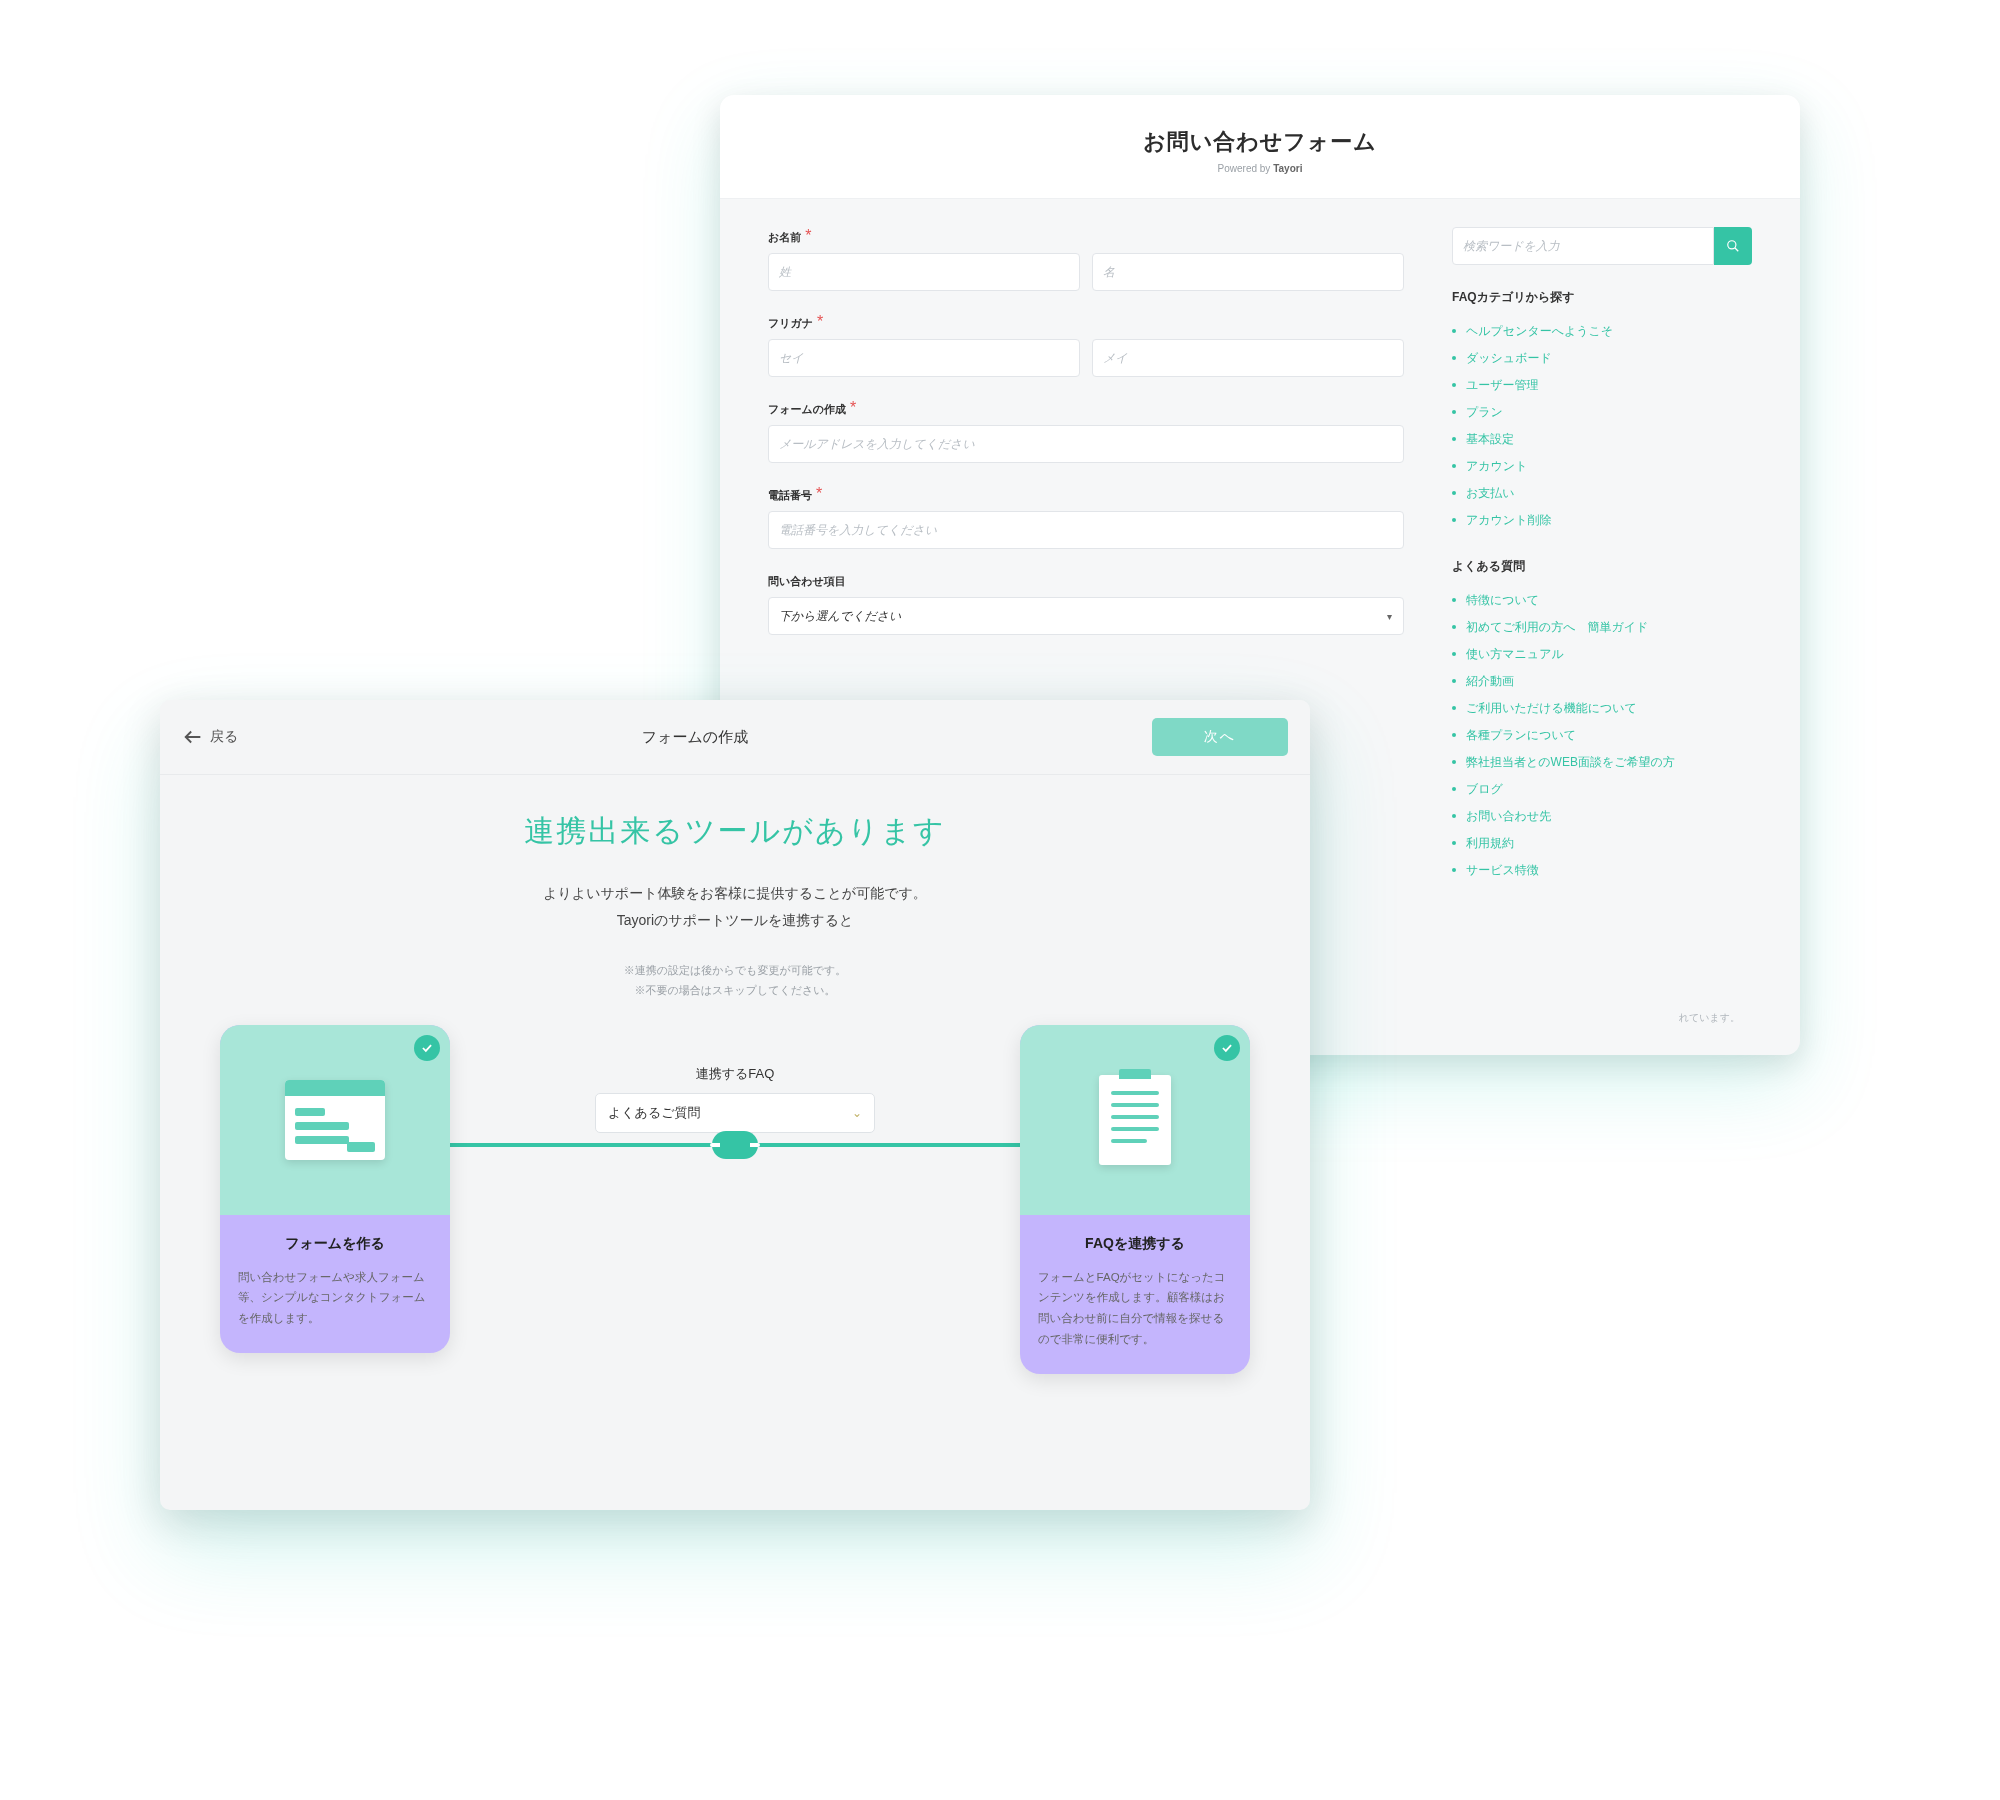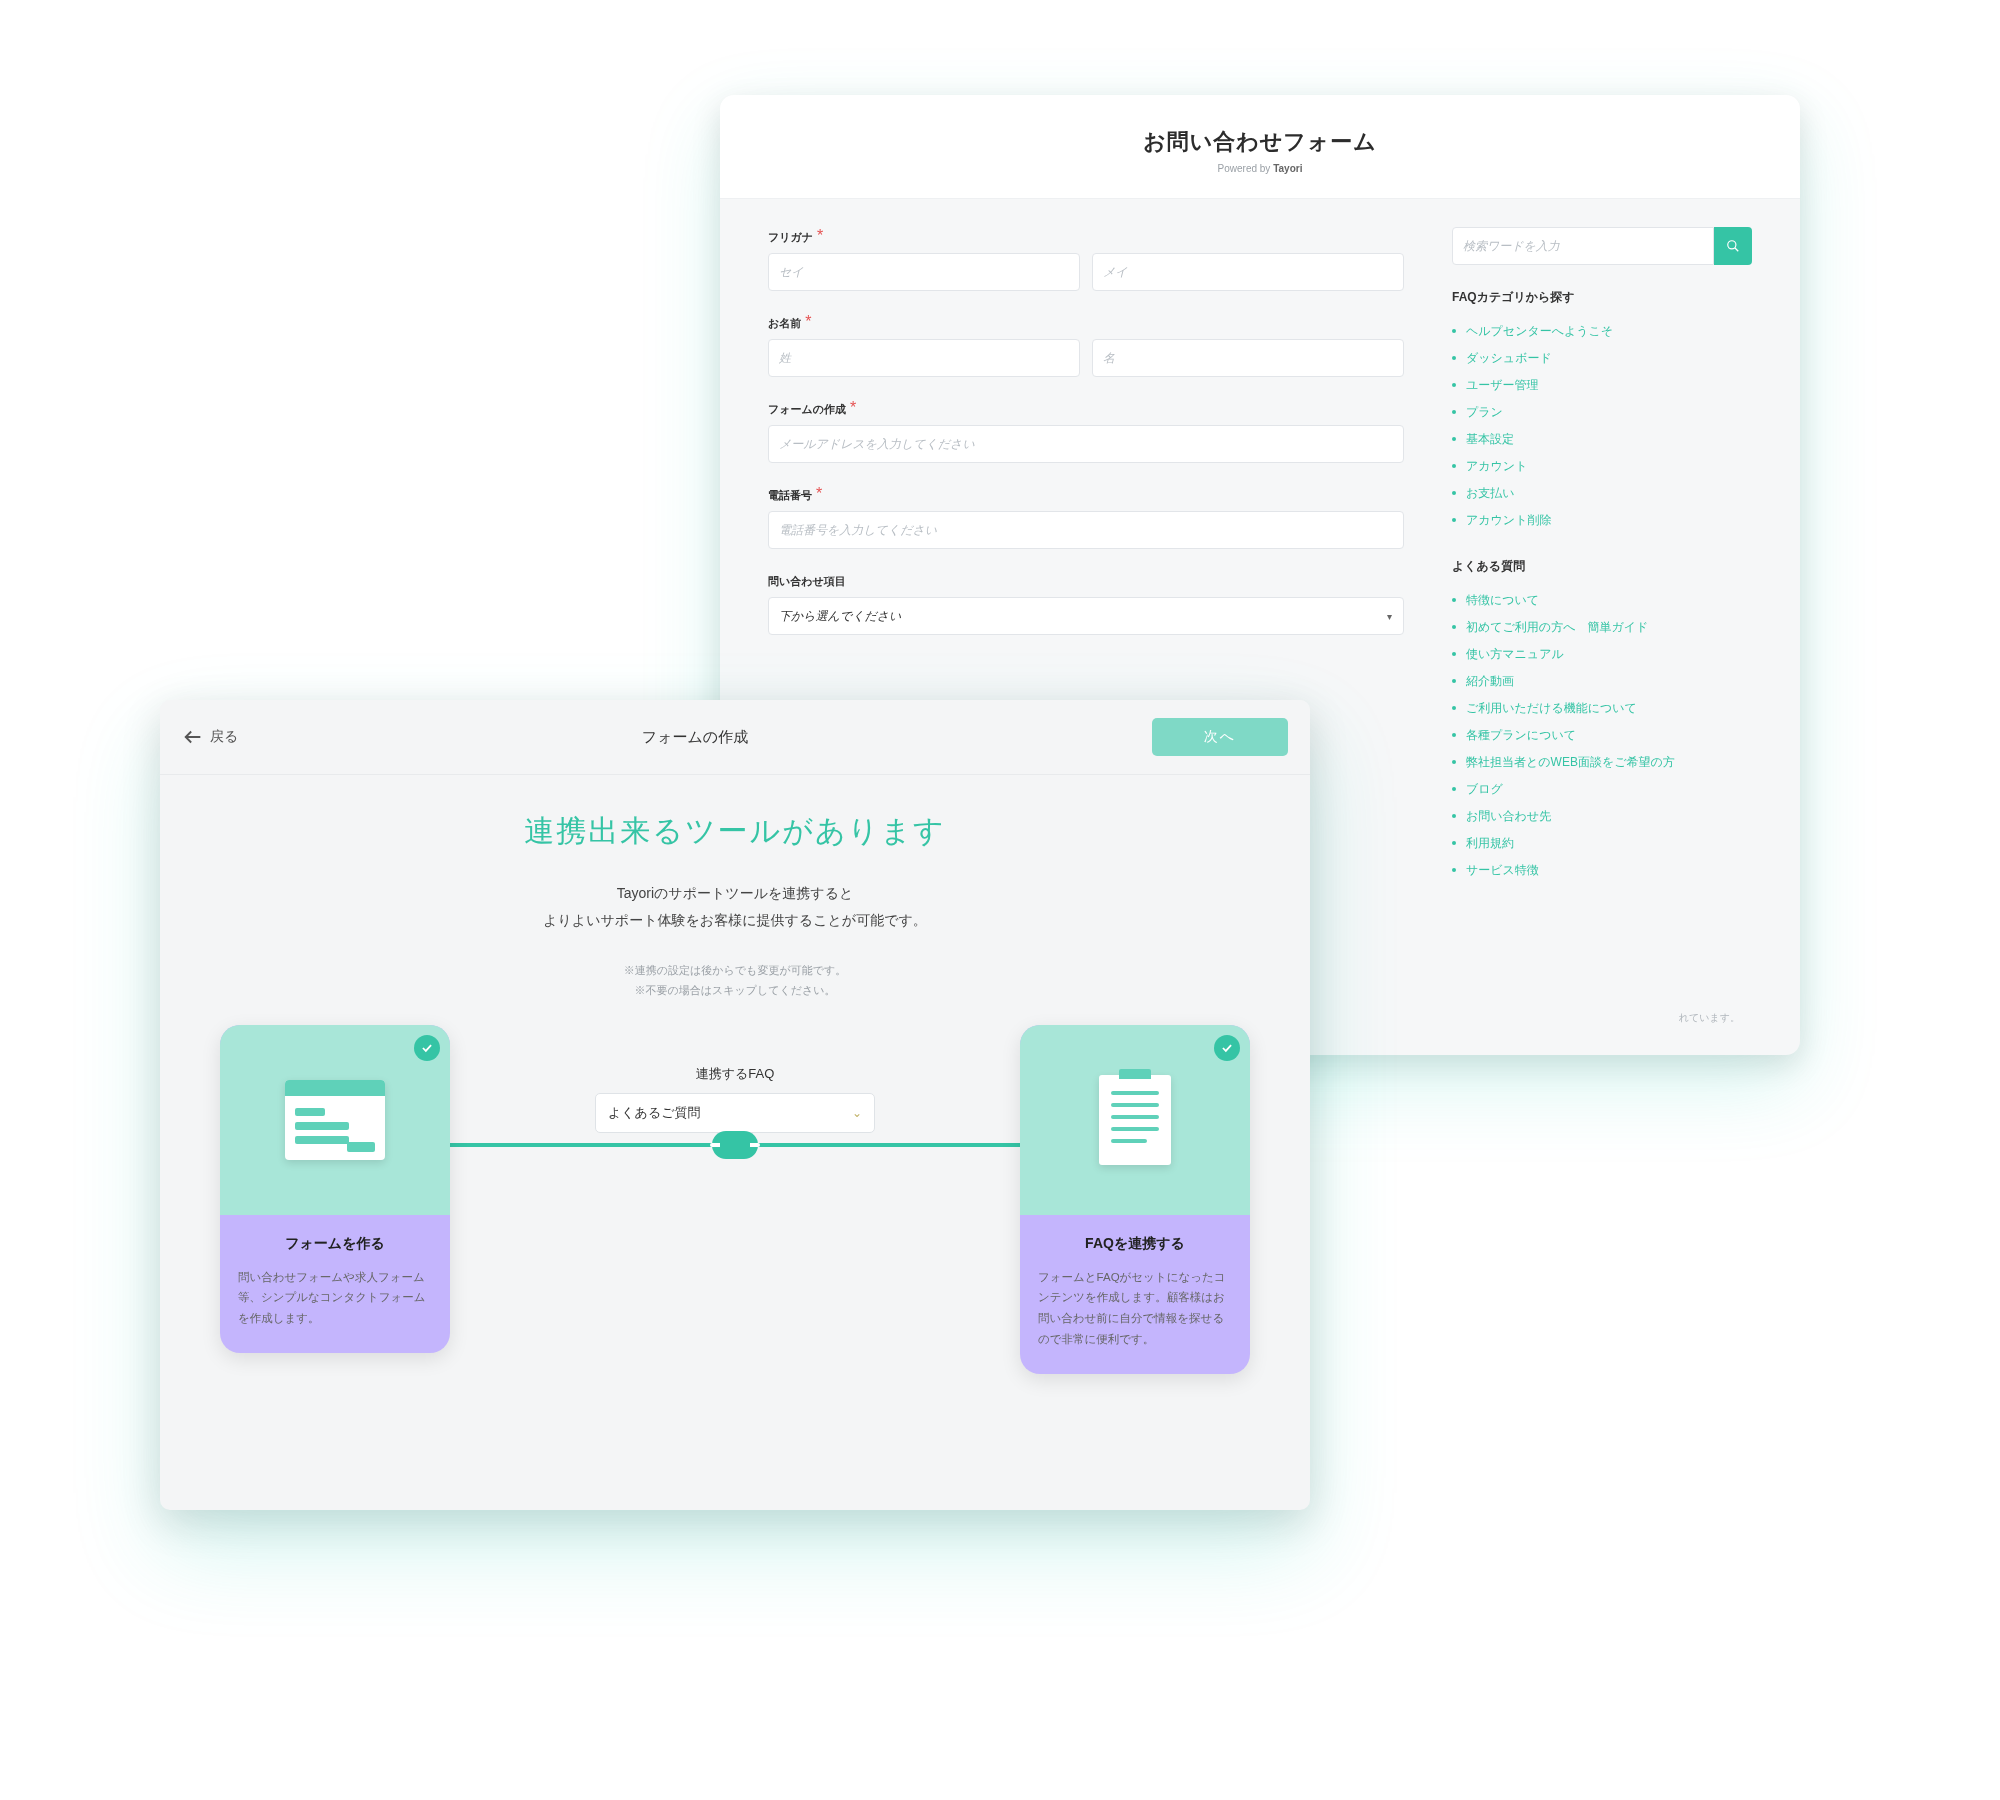--- a/index.html
+++ b/index.html
@@ -213,32 +213,32 @@
       <div class="back-sub">
         <span>Powered by </span><b>Tayori</b>
       </div>
     </div>
 
     <div class="back-body">
 
       <div class="form-col">
 
         <div class="fld">
+          <span class="fld-label">お名前</span><span class="req">*</span>
+          <div class="fld-row">
+            <input class="inp" placeholder="姓" style="">
+            <input class="inp" placeholder="名" style="">
+          </div>
+        </div>
+
+        <div class="fld">
           <span class="fld-label">フリガナ</span><span class="req">*</span>
           <div class="fld-row">
             <input class="inp" placeholder="セイ" style="">
             <input class="inp" placeholder="メイ" style="">
-          </div>
-        </div>
-
-        <div class="fld">
-          <span class="fld-label">お名前</span><span class="req">*</span>
-          <div class="fld-row">
-            <input class="inp" placeholder="姓" style="">
-            <input class="inp" placeholder="名" style="">
           </div>
         </div>
 
         <div class="fld">
           <span class="fld-label">フォームの作成</span><span class="req">*</span>
           <div class="fld-row">
             <input class="inp full" placeholder="メールアドレスを入力してください" style="">
           </div>
         </div>
 
@@ -314,22 +314,22 @@
           </svg>
         <span>戻る</span>
       </div>
       <div class="front-top-title">フォームの作成</div>
       <button class="next-btn">次へ</button>
     </div>
 
     <div class="front-body">
       <div class="hero-title">連携出来るツールがあります</div>
       <div class="hero-p">
+        <div>よりよいサポート体験をお客様に提供することが可能です。</div>
         <div>Tayoriのサポートツールを連携すると</div>
-        <div>よりよいサポート体験をお客様に提供することが可能です。</div>
       </div>
       <div class="hero-note">
         <div>※連携の設定は後からでも変更が可能です。</div>
         <div>※不要の場合はスキップしてください。</div>
       </div>
 
       <div class="cards-row">
         <div class="connector"></div>
         <div class="connector-node"></div>
 

